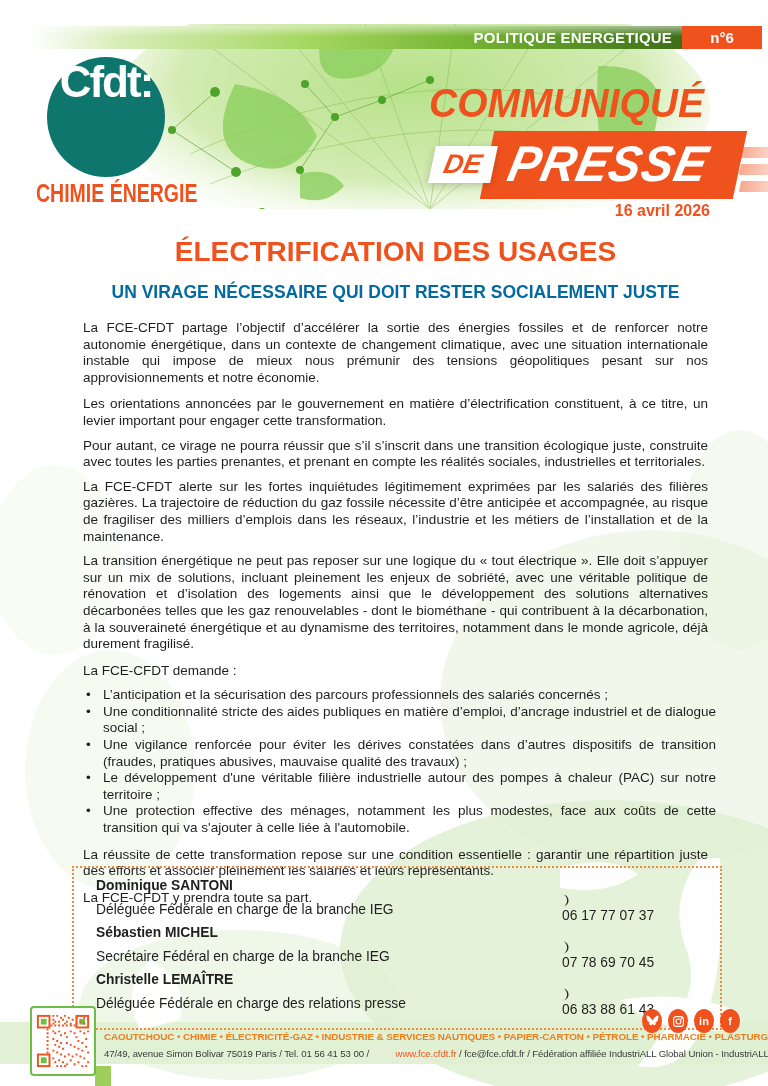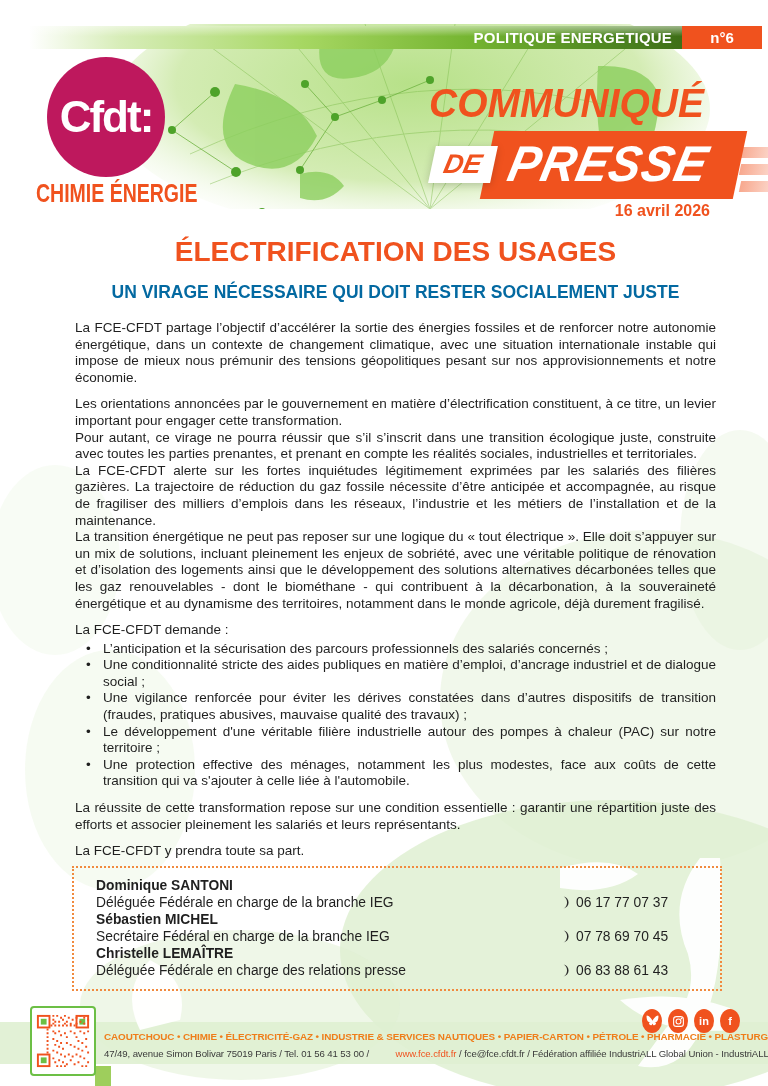--- a/index.html
+++ b/index.html
@@ -16,22 +16,22 @@
   .band-label { flex:1; display:flex; align-items:center; justify-content:flex-end; padding-right:10px;
     color:#fff; font-weight:bold; font-size:15px; letter-spacing:.2px;
     background:
       linear-gradient(180deg, rgba(255,255,255,.5) 0%, rgba(255,255,255,0) 45%),
       linear-gradient(90deg, #ffffff 0%, #d7edb8 14%, #a6d762 42%, #74b430 68%, #4c8420 90%, #3e6e17 100%);
   }
   .band-num { width:80px; background:#F0521E; color:#ffffff; font-weight:bold; font-size:15px;
     display:flex; align-items:center; justify-content:center; }
 
   
-  .logo { position:absolute; top:57px; left:47px; width:118px; height:120px; background:#be185d;
-    border-radius:50%; display:flex; align-items:center; justify-content:center; z-index:3; }
+  .logo { position:absolute; top:57px; left:47px; width:118px; height:120px; background:#0f766e;
+    border-radius:50%; display:flex; justify-content:center; z-index:3; }
   .logo span { color:#fff; font-weight:bold; font-size:44px; letter-spacing:-2px; }
   .division { position:absolute; top:179px; left:36px; color:#F0521E; font-weight:bold; font-size:25px;
     transform:scaleX(.78); transform-origin:left; white-space:nowrap; z-index:3; }
 
   
   .masthead { position:absolute; top:80px; right:28px; width:400px; text-align:right; z-index:3; }
   .communique { color:#F0521E; font-weight:bold; font-style:italic; font-size:41px; letter-spacing:0;
     transform:scaleX(.95); transform-origin:right; padding-right:38px; white-space:nowrap; }
   .press-row { position:relative; display:flex; justify-content:flex-end; align-items:flex-start; margin-top:4px; }
   .de-box { background:#fff; transform:skewX(-12deg); box-shadow:0 2px 8px rgba(0,0,0,.18);
@@ -43,34 +43,34 @@
   .streak { position:absolute; left:100%; height:11px; transform:skewX(-12deg);
     background:linear-gradient(90deg, rgba(240,82,30,.5), rgba(240,82,30,0)); width:60px; }
   .streak.s1{ top:16px; } .streak.s2{ top:33px; } .streak.s3{ top:50px; }
   .issue-date { position:absolute; top:202px; right:58px; color:#F0521E; font-weight:bold; font-size:16px; z-index:3; }
 
   
   .main { position:absolute; top:236px; left:75px; width:641px; z-index:2; color:#1f1f1f; }
   .doc-title { color:#F0521E; text-align:center; font-size:28px; font-weight:bold; margin-bottom:14px; }
   .doc-subtitle { color:#0369a1; text-align:center; font-size:17.5px; font-weight:bold; margin-bottom:17px; }
   .body-text { font-size:13.5px; line-height:16.6px; text-align:justify; }
-  .body-text p { margin:0; }
+  .body-text p { margin:8px; }
   .gap { margin-top:10px !important; }
   .demands-list { list-style:none; margin:2px 0 0; }
   .demands-list li { position:relative; padding-left:28px; text-align:justify; }
   .demands-list li::before { content:"•"; position:absolute; left:11px; top:0; }
 
   
   .contacts { position:absolute; top:866px; left:72px; width:650px; border:2px dotted #f18a3e;
     padding:9px 26px 10px 22px; z-index:2; }
   .contacts-heading { color:#F0521E; font-weight:bold; font-size:14px; line-height:17px; }
   .contact-name { font-weight:bold; font-size:13.8px; line-height:17px; color:#1f1f1f; }
   .contact-line { display:flex; align-items:center; font-size:13.8px; line-height:17px; color:#1f1f1f; }
   .contact-role { flex:1; }
-  .phone { display:flex; align-items:center; gap:6px; width:132px; }
+  .phone { display:flex; align-items:flex-start; width:132px;flex-direction:column; }
   .phone svg { flex:0 0 auto; }
 
   
   .qr { position:absolute; left:30px; top:1006px; width:66px; height:70px; border:2px solid #6cbf45;
     border-radius:4px; background:#fff; padding:3px; z-index:2; }
   .qr svg { width:100%; height:100%; }
   .sectors { position:absolute; left:104px; top:1031px; width:664px; color:#EF7D1A; font-weight:bold;
     font-size:9.9px; letter-spacing:-0.1px; white-space:nowrap; z-index:2; }
   .address { position:absolute; left:104px; top:1048px; width:664px; color:#3a3a3a; font-size:9.6px;
     letter-spacing:-0.1px; white-space:nowrap; z-index:2; }

